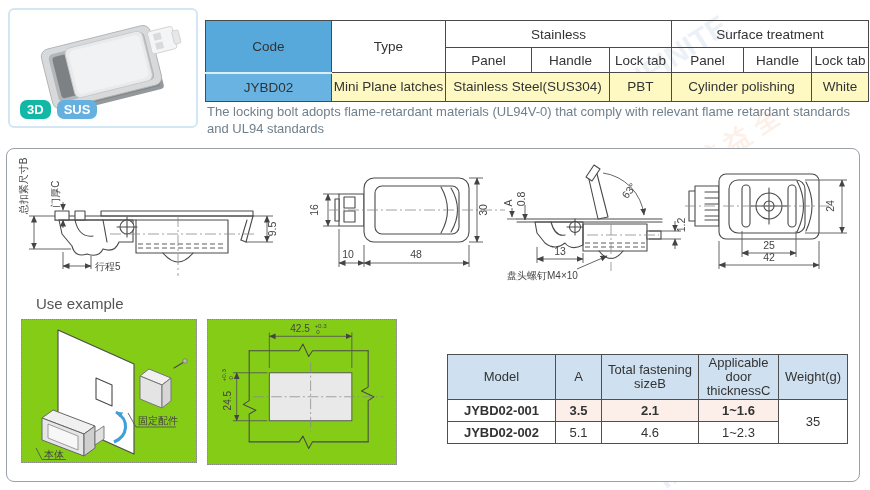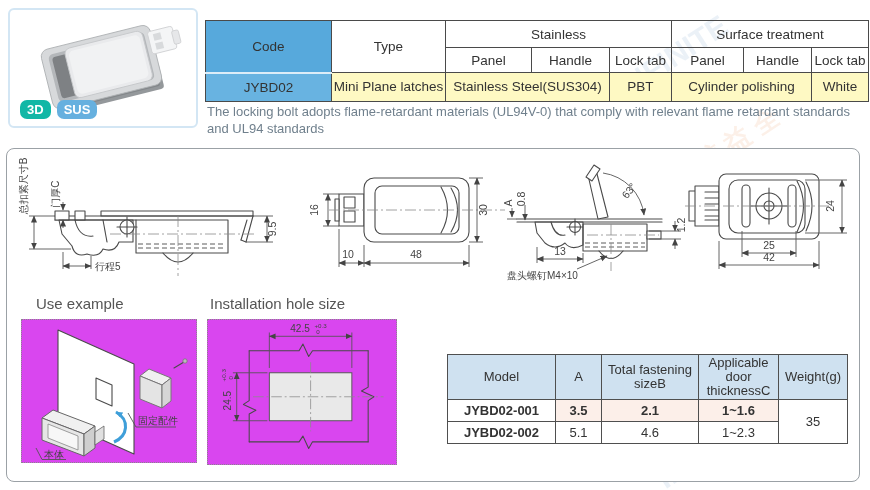--- a/index.html
+++ b/index.html
@@ -36,21 +36,21 @@
     position:absolute;left:207px;top:103px;width:660px;
     font-size:13px;line-height:17px;color:#70808d;z-index:2;
   }
   
   .board{
     position:absolute;left:6px;top:148px;width:854px;height:334px;
     border:1.5px solid #9ba1a6;border-radius:8px;background:#fff;box-sizing:border-box;z-index:1;
   }
   .abs{position:absolute;}
   .sec-title{position:absolute;font-size:15px;color:#555;z-index:2;}
-  .dash-box{position:absolute;border:1.5px dotted #8a8a8a;box-sizing:border-box;background:#d946ef;}
+  .dash-box{position:absolute;border:1.5px dotted #8a8a8a;box-sizing:border-box;background:#84cc16;}
   
   .pl{stroke:#4a4a4a;stroke-width:1.1;fill:none;stroke-linejoin:round;stroke-linecap:round;}
   .plf{stroke:#4a4a4a;stroke-width:1.1;fill:#fff;stroke-linejoin:round;}
   .dsh{stroke:#4a4a4a;stroke-width:0.9;fill:none;stroke-dasharray:5,3;}
   .cl{stroke:#8a8a8a;stroke-width:0.8;fill:none;stroke-dasharray:11,3,2,3;}
   .dl{stroke:#555;stroke-width:0.9;fill:none;}
   .dt{font-size:10.5px;fill:#444;}
   .dts{font-size:6.5px;fill:#444;}
   .ct{font-size:10px;fill:#444;}
   
@@ -354,21 +354,20 @@
         <text class="ct" x="116" y="104">固定配件</text>
         <line class="dl" x1="114" y1="107" x2="154" y2="107"></line>
         <line class="dl" x1="114" y1="107" x2="106" y2="93"></line>
         <text class="ct" x="22" y="138">本体</text>
         <line class="dl" x1="20" y1="139.5" x2="44" y2="139.5"></line>
         <line class="dl" x1="20" y1="139.5" x2="14" y2="128"></line>
       </g>
     </svg>
   </div>
 
-  <div class="sec-title" style="left:203px;top:146px;">Installation hole size</div>
   <div class="dash-box" style="left:200px;top:170px;width:190px;height:146px;">
     <svg width="186" height="142" viewBox="0 0 188 148">
       <defs>
         <marker id="a6e" markerWidth="8" markerHeight="8" refX="6.5" refY="3" orient="auto" markerUnits="userSpaceOnUse">
             <path d="M0,0 L7,3 L0,6 Z" fill="#444"></path>
           </marker>
         <marker id="a6s" markerWidth="8" markerHeight="8" refX="0.5" refY="3" orient="auto" markerUnits="userSpaceOnUse">
             <path d="M7,0 L0,3 L7,6 Z" fill="#444"></path>
           </marker>
       </defs>

